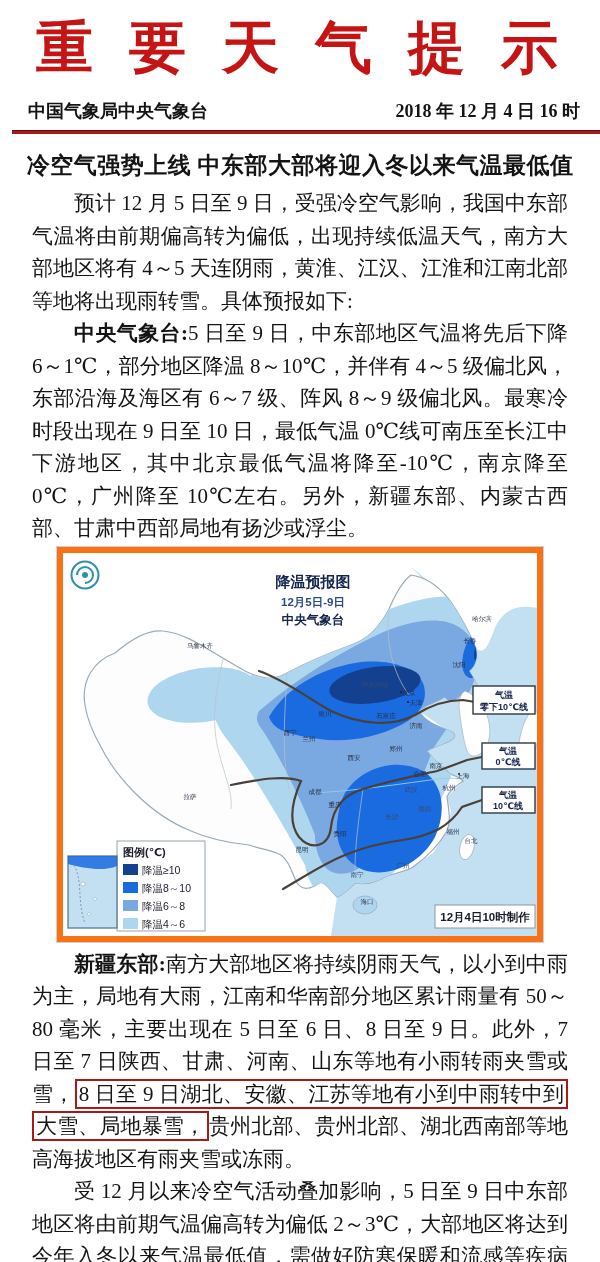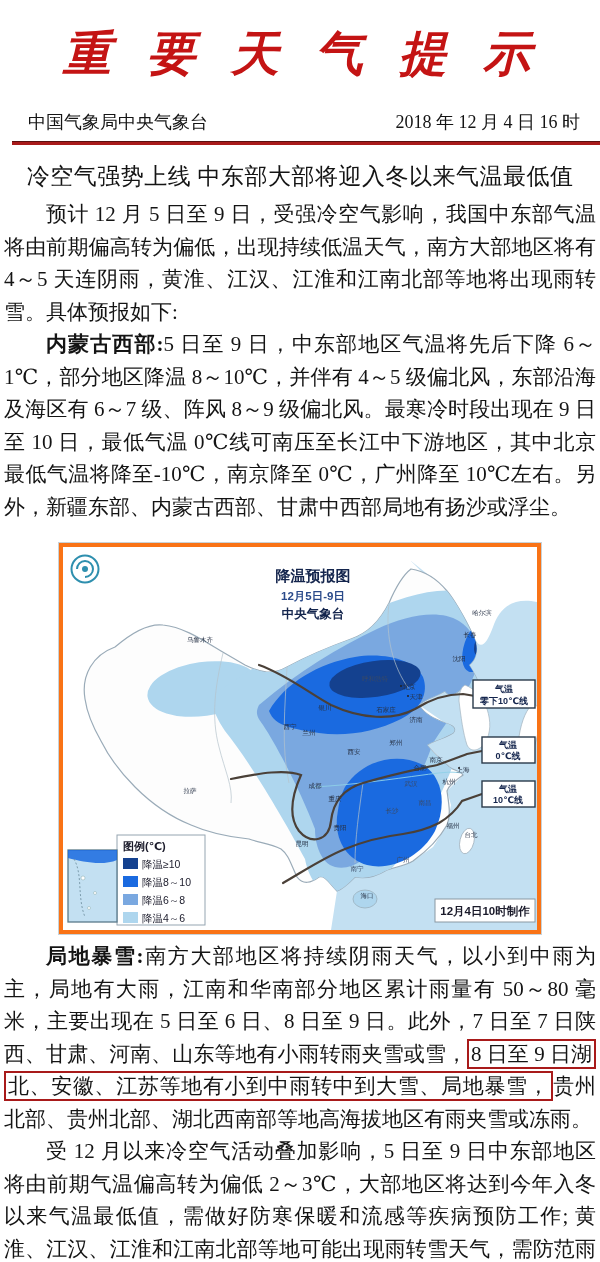--- a/index.html
+++ b/index.html
@@ -2,45 +2,45 @@
 <html><head>
 <meta charset="utf-8">
 <style>
   html,body{margin:0;padding:0;background:#e9e9e9;}
   .page{
     width:600px;height:1262px;margin:0 auto;background:#ffffff;
     font-family:"Liberation Serif","DejaVu Serif",serif;color:#141414;
     overflow:hidden;position:relative;
   }
   .doc-title{
-    margin:12px;padding:10px 0 0 0;text-align:center;
-    font-size:48px;font-weight:bold;color:#c41414;
-    letter-spacing:36px;text-indent:30px;white-space:nowrap;font-style:italic;
+    margin:0;padding:10px 0 0 0;text-align:center;
+    font-size:57px;font-weight:bold;color:#c41414;
+    letter-spacing:36px;text-indent:30px;white-space:nowrap;
   }
   .head-row{
     display:flex;justify-content:space-between;align-items:flex-end;
-    padding:12px 16px 0 28px;font-size:18px;font-weight:normal;
+    padding:12px 16px 0 28px;font-size:18px;font-weight:bold;
   }
   .head-row .date{padding-right:4px;text-align:center;}
   .red-rule{height:3px;background:#a81a1a;margin:7px 0 0 12px;border-top:1px solid #5c0f0f;}
   .headline{
-    margin:16px 0 6px 0;text-align:center;font-size:23px;font-weight:normal;letter-spacing:0.5px;
-  }
-  .body-text{padding:0 4px;}
+    margin:16px 0 6px 0;text-align:center;font-size:23px;font-weight:bold;letter-spacing:0.5px;
+  }
+  .body-text{padding:0 32px;}
   .body-text p{
     margin:0;font-size:21px;line-height:32.5px;text-align:justify;
     text-justify:inter-ideograph;text-indent:2em;
   }
   .lead{font-weight:bold;}
   .redbox{
     border:2.5px solid #a81a1a;padding:1px 2px;
     box-decoration-break:clone;-webkit-box-decoration-break:clone;
   }
   .map-wrap{
-    width:474px;margin:20px auto 6px auto;border:4px solid #f97316;
+    width:474px;margin:2px auto 6px auto;border:6px solid #f97316;
     background:#f9a8d4;box-shadow:0 0 0 1px #c8d2d8;
   }
   .map-wrap svg{display:block;}
   svg text{font-family:"Liberation Sans","DejaVu Sans",sans-serif;}
   .city{font-size:6.5px;fill:#273246;}
   .city-dim{font-size:6.5px;fill:#3a4a66;}
   .map-title{font-size:15px;font-weight:bold;fill:#14254d;}
   .map-sub{font-size:11.5px;font-weight:bold;fill:#2a4a8a;}
   .map-agency{font-size:12.5px;font-weight:bold;fill:#14254d;}
   .boxlabel{font-size:9px;font-weight:bold;fill:#14254d;text-anchor:middle;}
@@ -59,21 +59,21 @@
     <span>中国气象局中央气象台</span>
     <span class="date">2018 年 12 月 4 日 16 时</span>
   </div>
 
   <div class="red-rule"></div>
 
   <h2 class="headline">冷空气强势上线 中东部大部将迎入冬以来气温最低值</h2>
 
   <div class="body-text">
     <p><span>预计 12 月 5 日至 9 日，受强冷空气影响，我国中东部气温将由前期偏高转为偏低，出现持续低温天气，南方大部地区将有 4～5 天连阴雨，黄淮、江汉、江淮和江南北部等地将出现雨转雪。具体预报如下:</span></p>
-    <p><b class="lead">内蒙古西部:</b><span>5 日至 9 日，中东部地区气温将先后下降 6～1℃，部分地区降温 8～10℃，并伴有 4～5 级偏北风，东部沿海及海区有 6～7 级、阵风 8～9 级偏北风。最寒冷时段出现在 9 日至 10 日，最低气温 0℃线可南压至长江中下游地区，其中北京最低气温将降至-10℃，南京降至 0℃，广州降至 10℃左右。另外，新疆东部、内蒙古西部、甘肃中西部局地有扬沙或浮尘。</span></p>
+    <p><b class="lead">中央气象台:</b><span>5 日至 9 日，中东部地区气温将先后下降 6～1℃，部分地区降温 8～10℃，并伴有 4～5 级偏北风，东部沿海及海区有 6～7 级、阵风 8～9 级偏北风。最寒冷时段出现在 9 日至 10 日，最低气温 0℃线可南压至长江中下游地区，其中北京最低气温将降至-10℃，南京降至 0℃，广州降至 10℃左右。另外，新疆东部、内蒙古西部、甘肃中西部局地有扬沙或浮尘。</span></p>
   </div>
 
   <div class="map-wrap">
     <svg viewBox="0 0 474 383" width="474" height="383">
 
       <rect x="0" y="0" width="474" height="383" fill="#ffffff"></rect>
       <path fill="#c3e0f2" d="M348,14 L474,14 L474,383 L268,383 L274,344 L292,330 L322,324 L350,314 L370,300 L384,278 L388,258 L384,244 L400,228 L386,220 L364,198 L390,186 L382,176 L356,158 L382,144 L398,142 L414,144 L406,118 L414,100 L410,88 L384,44 L362,28 Z"></path>
 
       <path fill="#ffffff" d="M348,12 L474,12 L474,55 C448,50 436,62 430,80 C424,96 418,104 412,92 C404,72 392,52 378,38 C368,30 358,22 348,14 Z"></path>
 
@@ -200,17 +200,17 @@
       </g>
 
       <g>
         <rect x="372" y="352" width="100" height="23" fill="#ffffff" stroke="#8a98a2" stroke-width="1"></rect>
         <text class="maker" x="422" y="368">12月4日10时制作</text>
       </g>
     </svg>
   </div>
 
   <div class="body-text">
-    <p><b class="lead">局地暴雪:</b><span>南方大部地区将持续阴雨天气，以小到中雨为主，局地有大雨，江南和华南部分地区累计雨量有 50～80 毫米，主要出现在 5 日至 6 日、8 日至 9 日。此外，7 日至 7 日陕西、甘肃、河南、山东等地有小雨转雨夹雪或雪，</span><span class="redbox">8 日至 9 日湖北、安徽、江苏等地有小到中雨转中到大雪、局地暴雪，</span><span>贵州北部、贵州北部、湖北西南部等地高海拔地区有雨夹雪或冻雨。</span></p>
+    <p><b class="lead">新疆东部:</b><span>南方大部地区将持续阴雨天气，以小到中雨为主，局地有大雨，江南和华南部分地区累计雨量有 50～80 毫米，主要出现在 5 日至 6 日、8 日至 9 日。此外，7 日至 7 日陕西、甘肃、河南、山东等地有小雨转雨夹雪或雪，</span><span class="redbox">8 日至 9 日湖北、安徽、江苏等地有小到中雨转中到大雪、局地暴雪，</span><span>贵州北部、贵州北部、湖北西南部等地高海拔地区有雨夹雪或冻雨。</span></p>
     <p><span>受 12 月以来冷空气活动叠加影响，5 日至 9 日中东部地区将由前期气温偏高转为偏低 2～3℃，大部地区将达到今年入冬以来气温最低值，需做好防寒保暖和流感等疾病预防工作; 黄淮、江汉、江淮和江南北部等地可能出现雨转雪天气，需防范雨雪天气和高海拔地区冻雨对交通运输的不利影响。</span></p>
   </div>
 
 </div>
 
 </body></html>

